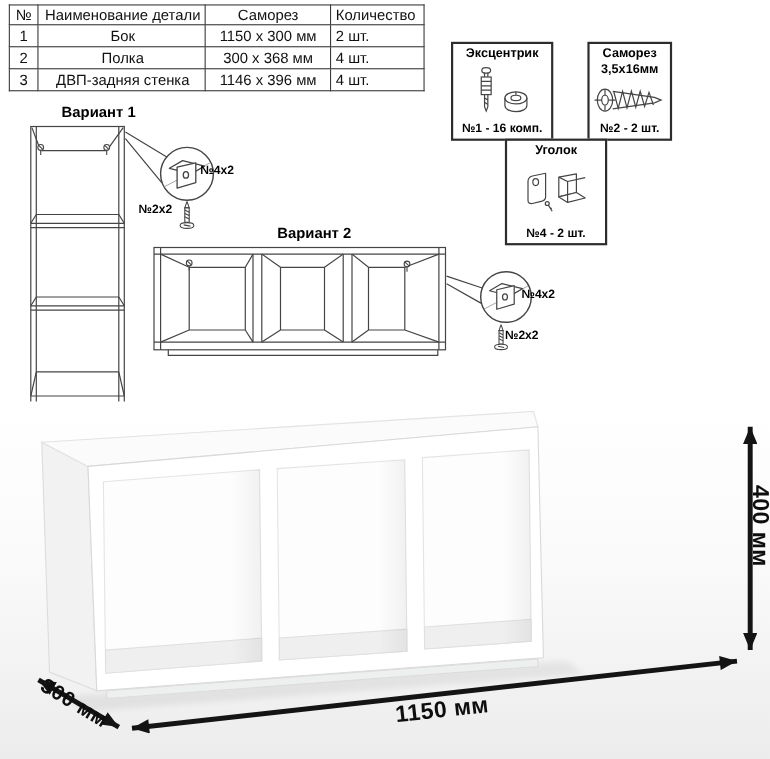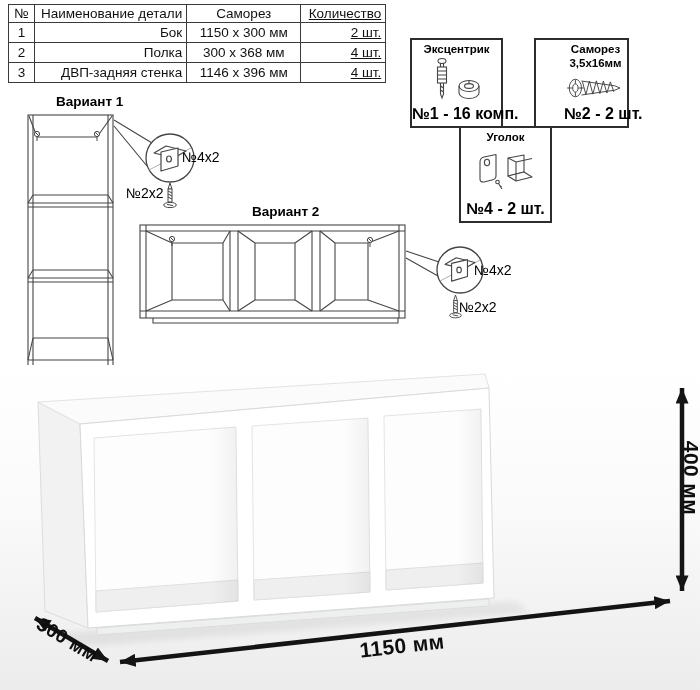--- a/index.html
+++ b/index.html
@@ -3,38 +3,38 @@
 <meta charset="utf-8">
 <style>
   html,body{margin:0;padding:0;background:#fff;}
   .sheet{position:relative;width:700px;height:690px;background:#ffffff;overflow:hidden;
          font-family:"Liberation Sans",sans-serif;color:#000;}
   
   .parts{position:absolute;left:8px;top:4px;border-collapse:collapse;font-size:13.5px;color:#111;}
   .parts th,.parts td{border:1.5px solid #3a3a3a;padding:0 4px;height:19px;font-weight:normal;white-space:nowrap;}
   .parts th{height:17px;}
   .c-num{width:17px;text-align:center;}
-  .c-name{width:139px;text-align:right;padding-left:6px !important;margin-top:28px;}
+  .c-name{width:139px;text-align:center;padding-left:6px !important;margin-top:28px;}
   .c-size{width:105px;text-align:center;}
-  .c-qty{width:76px;text-align:right;text-decoration:underline;}
+  .c-qty{width:76px;text-align:left;}
   
   .hw-row{position:absolute;display:flex;gap:33px;}
   .hw-row1{left:410px;top:38px;height:90px;}
   .hw-row2{left:459px;top:126px;height:97px;}
   .hw-cell{border:2px solid #2d2d2d;background:#fff;display:flex;flex-direction:column;box-sizing:border-box;}
   .hw-cell + .hw-cell{margin-left:-2px;}
-  .w-a{width:93px;}.w-b{width:95px;padding-left:28px;}.w-c{width:87px;}.w-d{width:93px;}.w-e{width:78px;}
+  .w-a{width:93px;}.w-b{width:77px;}.w-c{width:87px;}.w-d{width:93px;}.w-e{width:78px;}
   .hw-title{font-weight:bold;font-size:11.5px;line-height:1.2;text-align:center;padding:3px 1px 0;}
   .hw-icon{flex:1;display:flex;align-items:center;justify-content:center;overflow:hidden;}
-  .hw-qty{font-weight:bold;font-size:16px;text-align:center;padding-bottom:3px;white-space:nowrap;}
+  .hw-qty{font-weight:bold;font-size:11px;text-align:center;padding-bottom:3px;white-space:nowrap;}
   
   .vtitle{position:absolute;font-weight:bold;font-size:13.5px;white-space:nowrap;padding-left:20px;}
   .v1t{left:36px;top:94px;}
   .v2t{left:232px;top:204px;}
-  .lab{position:absolute;font-weight:normal;font-size:14px;white-space:nowrap;}
+  .lab{position:absolute;font-weight:bold;font-size:11px;white-space:nowrap;}
   .l1a{left:182px;top:149px;}
   .l1b{left:126px;top:185px;}
   .l2a{left:474px;top:262px;}
   .l2b{left:459px;top:299px;}
   .d1{position:absolute;left:15px;top:110px;}
   .d2{position:absolute;left:135px;top:218px;}
   
   .render{position:absolute;left:0;top:365px;width:700px;height:325px;
           background:linear-gradient(180deg,#ffffff 0%,#fafafa 45%,#ececec 100%);}
   .render svg{position:absolute;left:0;top:0;}

